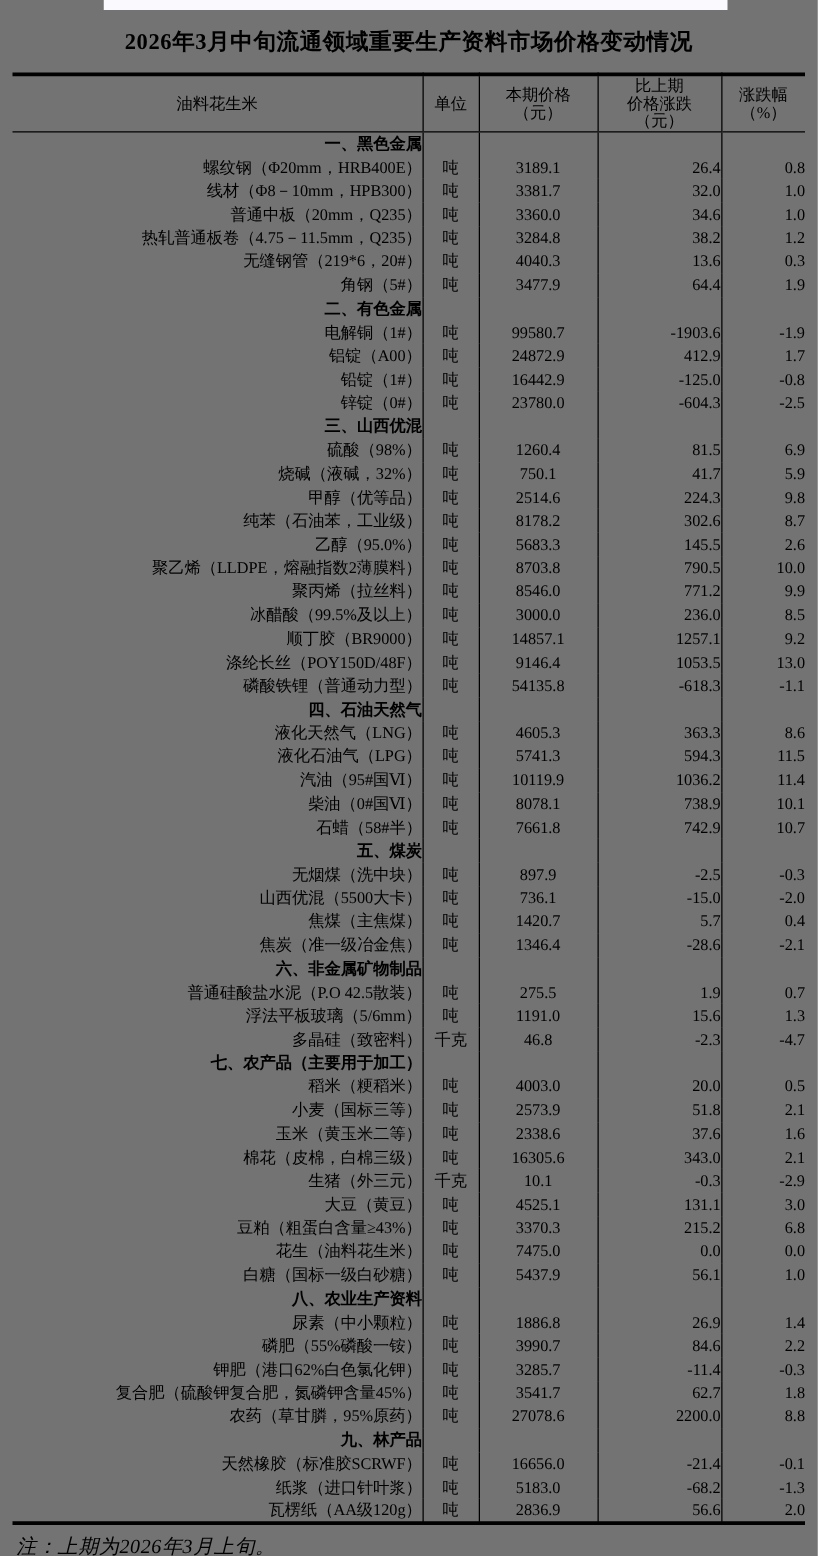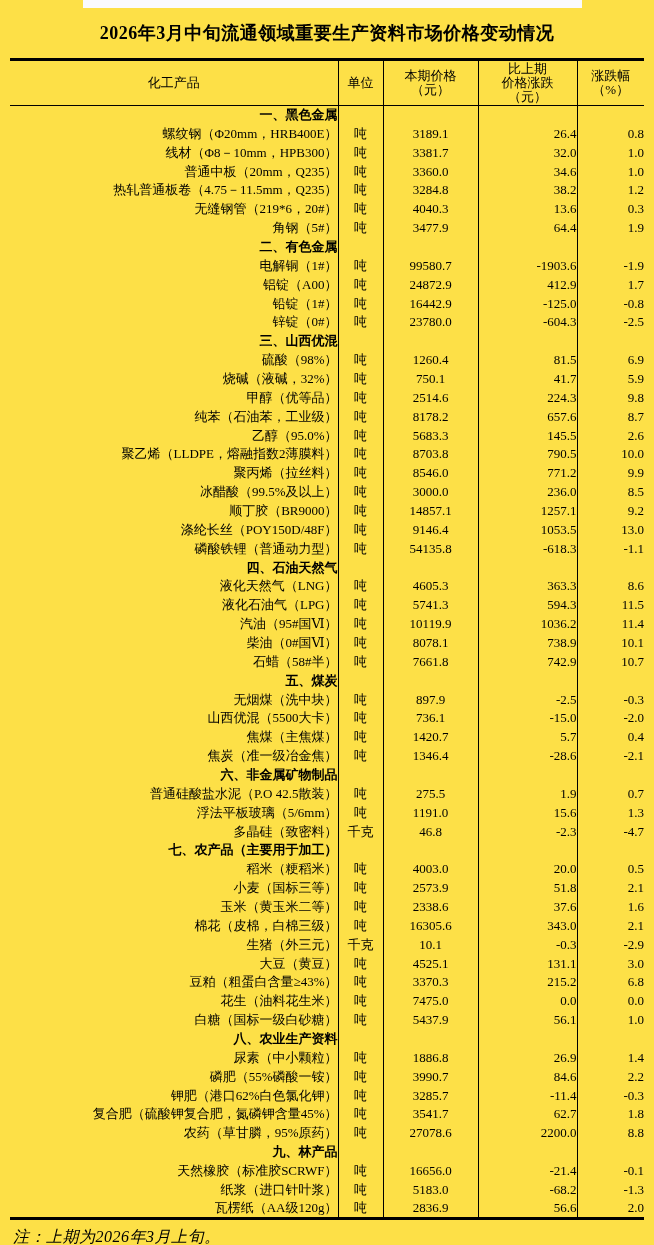--- a/index.html
+++ b/index.html
@@ -1,21 +1,21 @@
 <!DOCTYPE html>
 <html><head>
 <meta charset="utf-8">
 <style>
   html,body { margin:0; padding:0; }
   body {
     width:654px; height:1245px; background:#ffffff; color:#000;
     font-family:"Liberation Serif","DejaVu Serif",serif;
     -webkit-font-smoothing:antialiased;
   }
-  .page { position:relative; width:654px; height:1245px; overflow:hidden; background:#fde047; }
+  .page { position:relative; width:654px; height:1245px; overflow:hidden; background:#737373; }
 
   .top-strip { position:absolute; left:83px; top:0; width:499px; height:8px; background:#fafafe; }
 
   .title {
     position:absolute; top:21px; left:0; width:100%;
     margin:0; text-align:center;
     font-size:18px; font-weight:bold; line-height:24px;
     letter-spacing:0.5px;
   }
 
@@ -62,21 +62,21 @@
   <table class="price-table">
     <colgroup>
       <col style="width:328px">
       <col style="width:45px">
       <col style="width:95px">
       <col style="width:99px">
       <col style="width:67px">
     </colgroup>
     <thead>
       <tr>
-        <th>化工产品</th>
+        <th>油料花生米</th>
         <th class="bL">单位</th>
         <th class="bL">本期价格
 （元）</th>
         <th class="bL">比上期
 价格涨跌
 （元）</th>
         <th class="bL">涨跌幅
 （%）</th>
       </tr>
     </thead>
@@ -190,21 +190,21 @@
           <td class="cell-product">甲醇（优等品）</td>
           <td class="cell-unit bL">吨</td>
           <td class="cell-price bL">2514.6</td>
           <td class="cell-change bL">224.3</td>
           <td class="cell-pct bL">9.8</td>
         </tr>
         <tr>
           <td class="cell-product">纯苯（石油苯，工业级）</td>
           <td class="cell-unit bL">吨</td>
           <td class="cell-price bL">8178.2</td>
-          <td class="cell-change bL">657.6</td>
+          <td class="cell-change bL">302.6</td>
           <td class="cell-pct bL">8.7</td>
         </tr>
         <tr>
           <td class="cell-product">乙醇（95.0%）</td>
           <td class="cell-unit bL">吨</td>
           <td class="cell-price bL">5683.3</td>
           <td class="cell-change bL">145.5</td>
           <td class="cell-pct bL">2.6</td>
         </tr>
         <tr>

